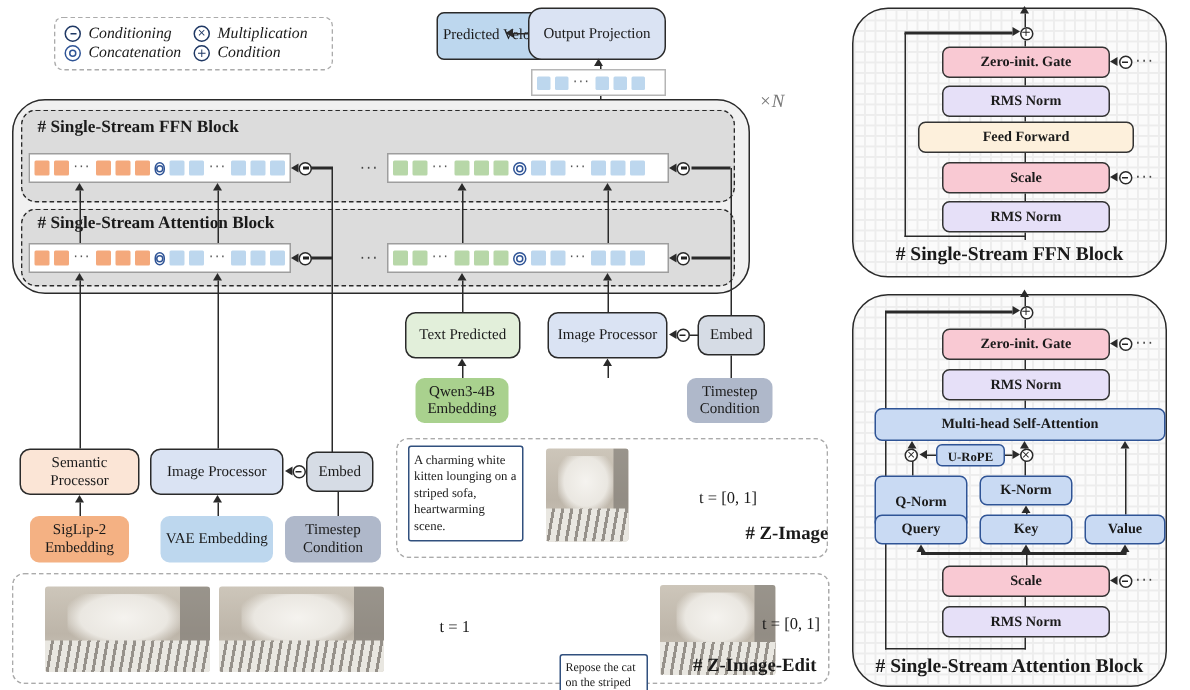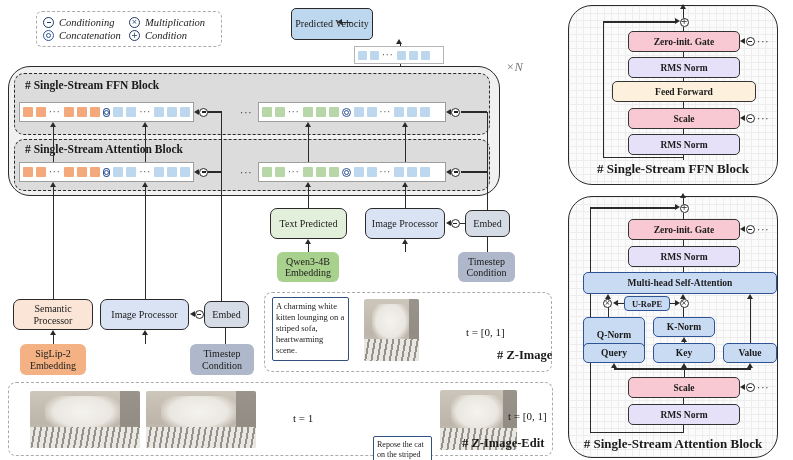--- a/index.html
+++ b/index.html
@@ -78,20 +78,23 @@
     </div>
     <div class="litem">
       <span class="sym lg add">+</span>
       <span>Condition</span>
     </div>
   </div>
 
   <div class="box" style="left:255px;top:8px;width:82px;height:32px;background:var(--velocity_fill);border-width:1px;border-radius:5px;margin-left:36px;">
     <span>Predicted Velocity</span>
   </div>
+  <div class="box" style="left:352px;top:5px;width:92px;height:35px;background:var(--projection_fill);border-radius:9px;">
+    <span>Output Projection</span>
+  </div>
 
   <div class="line h" style="left:342px;top:22px;width:10px;"></div>
   <div class="ah ah-left" style="left:337px;top:18.6px;"></div>
 
   <div class="strip" style="left:354px;top:46px;width:90px;height:18px;border-color:#b5b5b5;">
     <span class="tok sm i"></span>
     <span class="tok sm i"></span>
     <span class="dots">···</span>
     <span class="tok sm i"></span>
     <span class="tok sm i"></span>
@@ -240,20 +243,23 @@
     <span>Image Processor</span>
   </div>
   <div class="box" style="left:204px;top:301px;width:45px;height:27px;background:var(--embed_fill);">
     <span>Embed</span>
   </div>
   <div class="ah ah-left" style="left:189.5px;top:311.1px;"></div>
   <div class="sym cond" style="left:194.5px;top:310px;"></div>
 
   <div class="box nb" style="left:20px;top:344px;width:66px;height:31px;background:var(--siglip_fill);">
     <span>SigLip-2 Embedding</span>
+  </div>
+  <div class="box nb" style="left:107px;top:344px;width:75px;height:31px;background:var(--vae_fill);">
+    <span>VAE Embedding</span>
   </div>
   <div class="box nb" style="left:190px;top:344px;width:64px;height:31px;background:var(--timestep_fill);">
     <span>Timestep Condition</span>
   </div>
   <div class="ah ah-up" style="left:49.5px;top:330px;"></div>
   <div class="line v" style="left:52.5px;top:334.5px;height:9.5px;"></div>
   <div class="ah ah-up" style="left:142px;top:330px;"></div>
   <div class="line v" style="left:145px;top:334.5px;height:9.5px;"></div>
   <div class="line v" style="left:225px;top:328px;height:16px;"></div>
 

